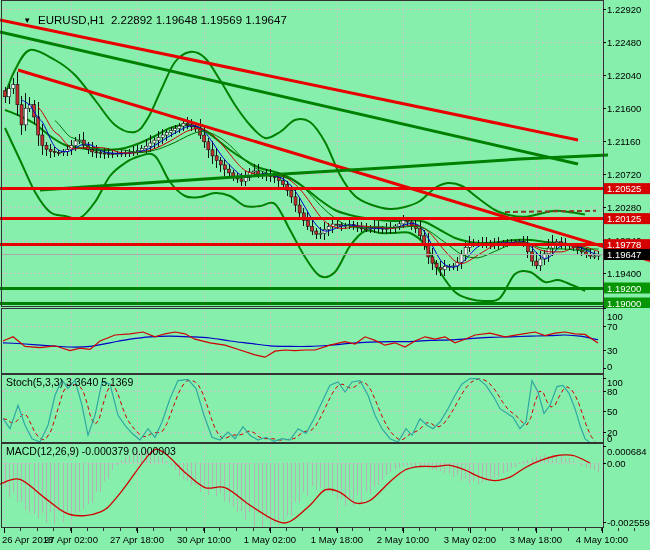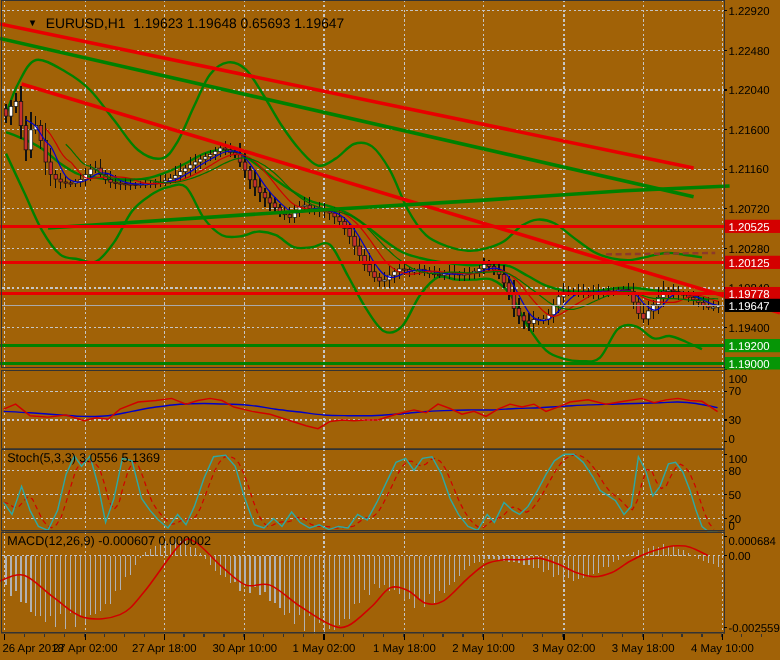--- a/index.html
+++ b/index.html
@@ -1,16 +1,16 @@
 <!DOCTYPE html>
 <html><head>
 <meta charset="utf-8">
 <style>
   html,body{margin:0;padding:0;background:#fff;}
-  #chart-window{position:relative;width:650px;height:550px;background:#a16207;overflow:hidden;
+  #chart-window{position:relative;width:650px;height:550px;background:#86efac;overflow:hidden;
     font-family:"Liberation Sans",sans-serif;}
   .panel{position:relative;}
   .panel svg{display:block;}
   .plabel{position:absolute;top:2px;left:6px;font-size:10.5px;color:#000;white-space:pre;pointer-events:none;}
   .title{top:2px;left:4px;font-size:11.5px;}
   .marker{font-size:8px;margin-right:7px;position:relative;top:-1px;}
 </style>
 </head>
 <body>
 
@@ -373,21 +373,21 @@
         <rect x="604" y="239.15000000000003" width="46" height="11" fill="#d40000"></rect>
         <text x="607" y="248.15000000000003" font-size="9.5" font-family="Liberation Sans, sans-serif" fill="#fff">1.19778</text>
         <rect x="604" y="282.5000000000009" width="46" height="11" fill="#069606"></rect>
         <text x="607" y="291.5000000000009" font-size="9.5" font-family="Liberation Sans, sans-serif" fill="#fff">1.19200</text>
         <rect x="604" y="297.5000000000009" width="46" height="11" fill="#069606"></rect>
         <text x="607" y="306.5000000000009" font-size="9.5" font-family="Liberation Sans, sans-serif" fill="#fff">1.19000</text>
         <rect x="604" y="248.9750000000011" width="46" height="11" fill="#000000"></rect>
         <text x="607" y="257.9750000000011" font-size="9.5" font-family="Liberation Sans, sans-serif" fill="#fff">1.19647</text>
       </svg>
     <div class="plabel title">
-      <span class="marker">▼</span><span>EURUSD,H1  1.19623 1.19648 0.65693 1.19647</span>
+      <span class="marker">▼</span><span>EURUSD,H1  2.22892 1.19648 1.19569 1.19647</span>
     </div>
   </div>
   <div class="panel" id="p-rsi">
     <svg id="svg-rsi" width="650" height="66" xmlns="http://www.w3.org/2000/svg">
         <line x1="4" y1="0" x2="4" y2="66" stroke="#c6c6c6" stroke-dasharray="2 2" shape-rendering="crispEdges"></line>
         <line x1="71" y1="0" x2="71" y2="66" stroke="#c6c6c6" stroke-dasharray="2 2" shape-rendering="crispEdges"></line>
         <line x1="137" y1="0" x2="137" y2="66" stroke="#c6c6c6" stroke-dasharray="2 2" shape-rendering="crispEdges"></line>
         <line x1="204" y1="0" x2="204" y2="66" stroke="#c6c6c6" stroke-dasharray="2 2" shape-rendering="crispEdges"></line>
         <line x1="270" y1="0" x2="270" y2="66" stroke="#c6c6c6" stroke-dasharray="2 2" shape-rendering="crispEdges"></line>
         <line x1="337" y1="0" x2="337" y2="66" stroke="#c6c6c6" stroke-dasharray="2 2" shape-rendering="crispEdges"></line>
@@ -434,21 +434,21 @@
         <text x="607" y="11.5" font-size="9.5" font-family="Liberation Sans, sans-serif" fill="#000">100</text>
         <line x1="603" y1="17.979999999999997" x2="606" y2="17.979999999999997" stroke="#000" shape-rendering="crispEdges"></line>
         <text x="607" y="21.479999999999997" font-size="9.5" font-family="Liberation Sans, sans-serif" fill="#000">80</text>
         <line x1="603" y1="37.989999999999995" x2="606" y2="37.989999999999995" stroke="#000" shape-rendering="crispEdges"></line>
         <text x="607" y="41.489999999999995" font-size="9.5" font-family="Liberation Sans, sans-serif" fill="#000">50</text>
         <line x1="603" y1="58" x2="606" y2="58" stroke="#000" shape-rendering="crispEdges"></line>
         <text x="607" y="61.5" font-size="9.5" font-family="Liberation Sans, sans-serif" fill="#000">20</text>
         <line x1="603" y1="71.34" x2="606" y2="71.34" stroke="#000" shape-rendering="crispEdges"></line>
         <text x="607" y="67.5" font-size="9.5" font-family="Liberation Sans, sans-serif" fill="#000">0</text>
       </svg>
-    <div class="plabel">Stoch(5,3,3) 3.0556 5.1369</div>
+    <div class="plabel">Stoch(5,3,3) 3.3640 5.1369</div>
   </div>
   <div class="panel" id="p-macd">
     <svg id="svg-macd" width="650" height="85" xmlns="http://www.w3.org/2000/svg">
         <line x1="4" y1="0" x2="4" y2="85" stroke="#c6c6c6" stroke-dasharray="2 2" shape-rendering="crispEdges"></line>
         <line x1="71" y1="0" x2="71" y2="85" stroke="#c6c6c6" stroke-dasharray="2 2" shape-rendering="crispEdges"></line>
         <line x1="137" y1="0" x2="137" y2="85" stroke="#c6c6c6" stroke-dasharray="2 2" shape-rendering="crispEdges"></line>
         <line x1="204" y1="0" x2="204" y2="85" stroke="#c6c6c6" stroke-dasharray="2 2" shape-rendering="crispEdges"></line>
         <line x1="270" y1="0" x2="270" y2="85" stroke="#c6c6c6" stroke-dasharray="2 2" shape-rendering="crispEdges"></line>
         <line x1="337" y1="0" x2="337" y2="85" stroke="#c6c6c6" stroke-dasharray="2 2" shape-rendering="crispEdges"></line>
         <line x1="403" y1="0" x2="403" y2="85" stroke="#c6c6c6" stroke-dasharray="2 2" shape-rendering="crispEdges"></line>
@@ -605,21 +605,21 @@
         <path d="M0 41.0771C3.3 40.3 12.5 34.1 20.0 36.4C27.5 38.7 36.7 49.3 45.0 55.1C53.3 61.0 60.8 69.2 70.0 71.5C79.2 73.9 91.7 72.7 100.0 69.2C108.3 65.7 111.7 60.2 120.0 50.4C128.3 40.7 142.8 17.5 150.0 10.6C157.2 3.7 157.2 5.9 163.0 9.0C168.8 12.1 178.0 23.4 185.0 29.4C192.0 35.3 198.3 42.1 205.0 44.6C211.7 47.1 217.5 41.7 225.0 44.6C232.5 47.5 241.7 56.7 250.0 62.2C258.3 67.6 268.3 74.6 275.0 77.4C281.7 80.1 284.2 81.1 290.0 78.5C295.8 76.0 304.2 67.4 310.0 62.2C315.8 56.9 320.0 49.1 325.0 46.9C330.0 44.8 335.0 47.1 340.0 49.3C345.0 51.4 350.0 58.4 355.0 59.8C360.0 61.2 364.2 61.0 370.0 57.5C375.8 54.0 384.2 43.8 390.0 38.7C395.8 33.7 400.0 29.6 405.0 27.0C410.0 24.5 415.0 24.1 420.0 23.5C425.0 22.9 430.0 23.7 435.0 23.5C440.0 23.3 445.0 21.8 450.0 22.3C455.0 22.9 460.0 25.1 465.0 27.0C470.0 29.0 475.0 32.3 480.0 34.1C485.0 35.8 490.0 37.6 495.0 37.6C500.0 37.6 505.0 36.2 510.0 34.1C515.0 31.9 520.0 27.4 525.0 24.7C530.0 22.0 535.0 19.6 540.0 17.7C545.0 15.7 550.8 14.0 555.0 13.0C559.2 12.0 561.7 11.8 565.0 11.8C568.3 11.8 570.8 11.6 575.0 13.0C579.2 14.3 587.5 18.8 590.0 20.0" fill="none" stroke="#d00000" stroke-width="1.3"></path>
         <rect x="1.5" y="0.5" width="602" height="84" fill="none" stroke="#333" shape-rendering="crispEdges"></rect>
         <line x1="603.5" y1="0" x2="603.5" y2="85" stroke="#333" shape-rendering="crispEdges"></line>
         <line x1="603" y1="3.9814039999999977" x2="606" y2="3.9814039999999977" stroke="#000" shape-rendering="crispEdges"></line>
         <text x="607" y="11.5" font-size="9.5" font-family="Liberation Sans, sans-serif" fill="#000">0.000684</text>
         <line x1="603" y1="20" x2="606" y2="20" stroke="#000" shape-rendering="crispEdges"></line>
         <text x="607" y="23.5" font-size="9.5" font-family="Liberation Sans, sans-serif" fill="#000">0.00</text>
         <line x1="603" y1="79.929221" x2="606" y2="79.929221" stroke="#000" shape-rendering="crispEdges"></line>
         <text x="607" y="83.429221" font-size="9.5" font-family="Liberation Sans, sans-serif" fill="#000">-0.002559</text>
       </svg>
-    <div class="plabel">MACD(12,26,9) -0.000607 0.000002</div>
+    <div class="plabel">MACD(12,26,9) -0.000379 0.000003</div>
   </div>
   <div class="panel" id="p-time">
     <svg id="svg-time" width="650" height="22" xmlns="http://www.w3.org/2000/svg">
         <line x1="4" y1="0" x2="4" y2="2.5" stroke="#333" shape-rendering="crispEdges"></line>
         <line x1="20.6" y1="0" x2="20.6" y2="2.5" stroke="#333" shape-rendering="crispEdges"></line>
         <line x1="37.2" y1="0" x2="37.2" y2="2.5" stroke="#333" shape-rendering="crispEdges"></line>
         <line x1="53.800000000000004" y1="0" x2="53.800000000000004" y2="2.5" stroke="#333" shape-rendering="crispEdges"></line>
         <line x1="70.4" y1="0" x2="70.4" y2="2.5" stroke="#333" shape-rendering="crispEdges"></line>
         <line x1="87" y1="0" x2="87" y2="2.5" stroke="#333" shape-rendering="crispEdges"></line>
         <line x1="103.6" y1="0" x2="103.6" y2="2.5" stroke="#333" shape-rendering="crispEdges"></line>

